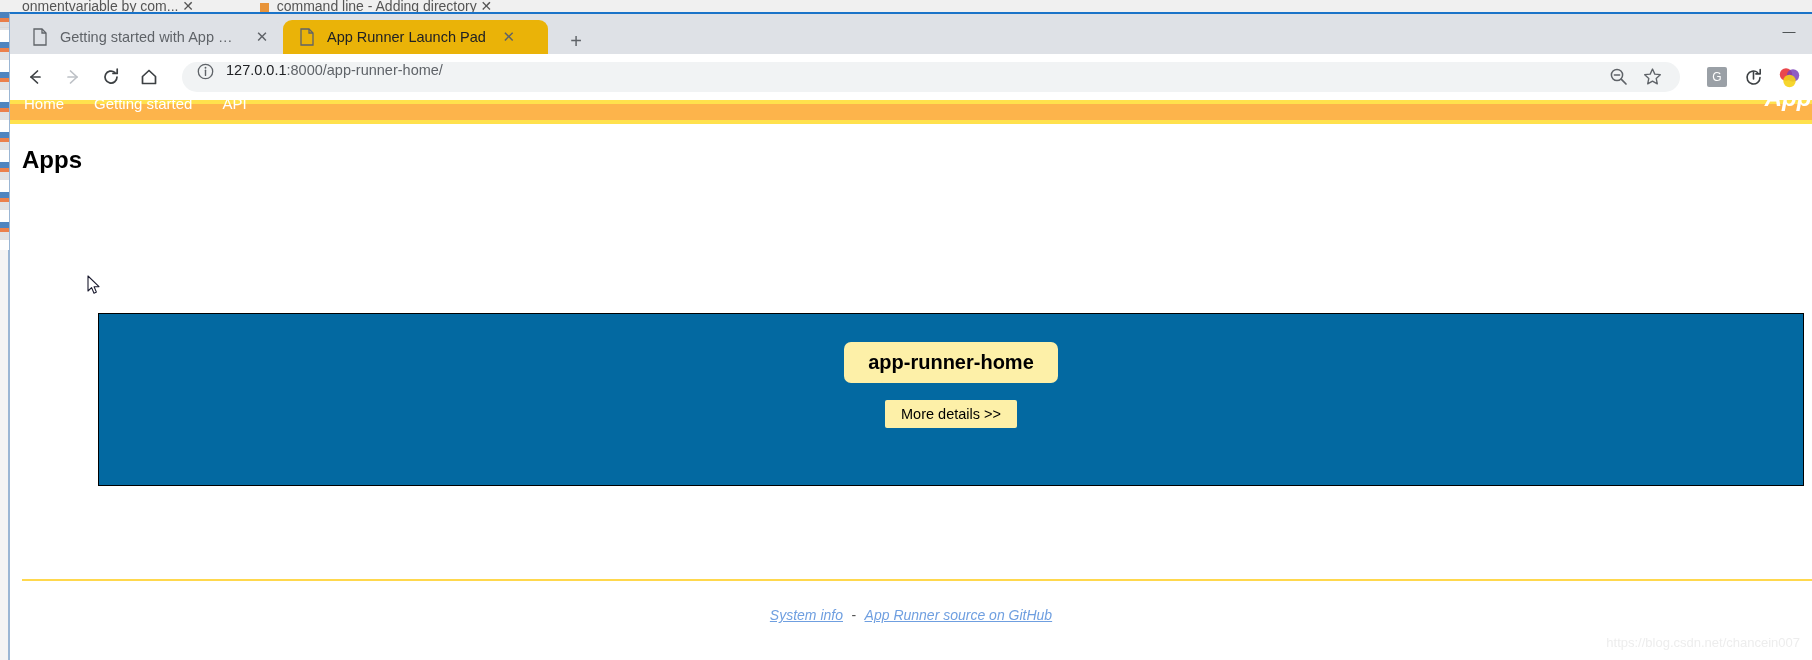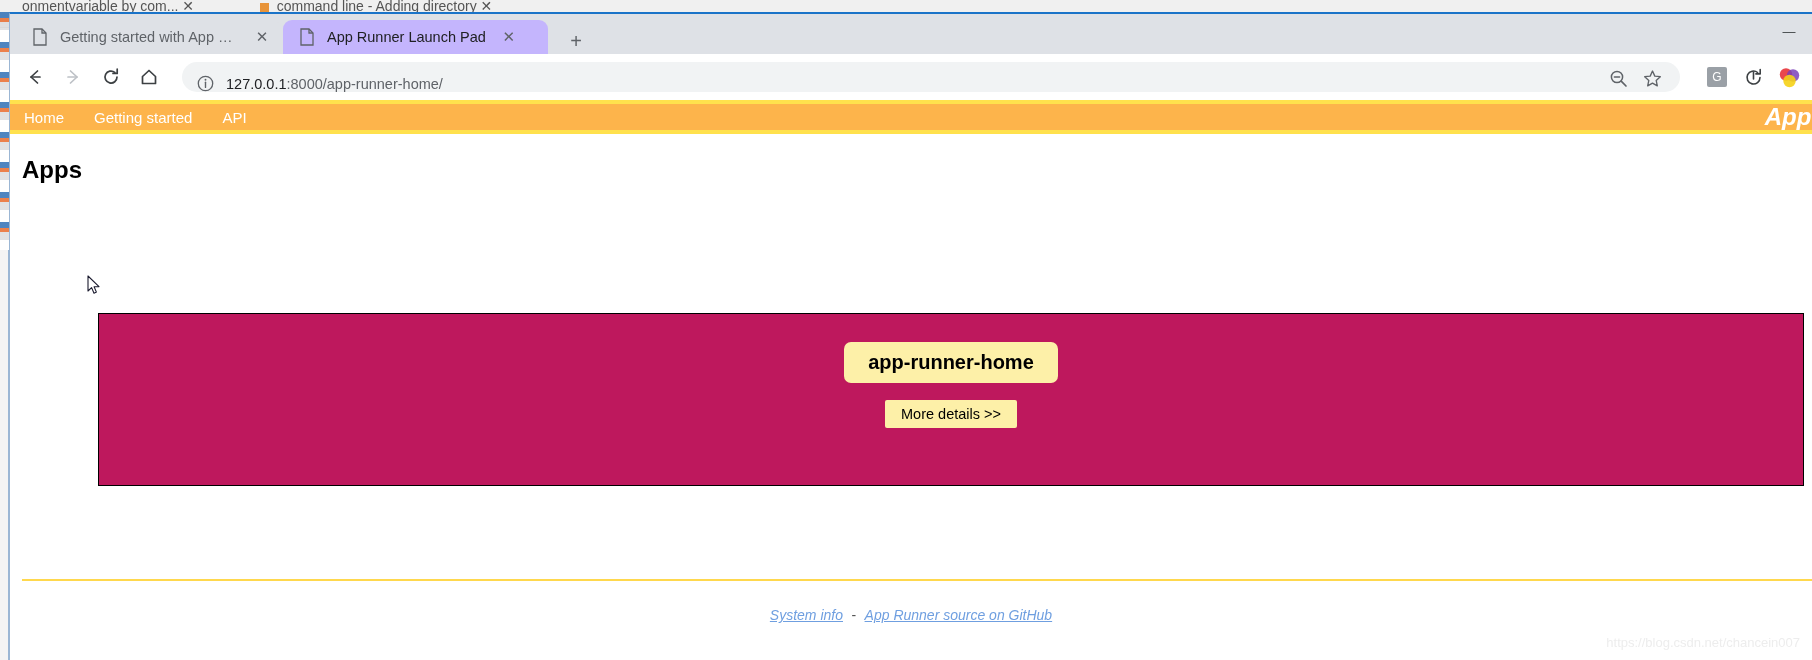--- a/index.html
+++ b/index.html
@@ -81,21 +81,21 @@
     height: 34px;
     display: flex;
     align-items: center;
     padding: 0 10px 0 16px;
     border-radius: 9px 9px 0 0;
     font-size: 14.5px;
     color: #3c4043;
     white-space: nowrap;
   }
   .tab.inactive { background: #dee1e6; color: #5f6368; }
-  .tab.active { background: #c4b5fd; color: #202124; }
+  .tab.active { background: #eab308; color: #202124; }
   .tab-favicon {
     width: 16px; height: 18px;
     margin-right: 12px;
     flex: 0 0 auto;
   }
   .tab-title { max-width: 215px; overflow: hidden; text-overflow: ellipsis; }
   .tab-close {
     margin-left: 14px;
     width: 18px; height: 18px;
     display: flex; align-items: center; justify-content: center;
@@ -143,21 +143,21 @@
     color: #5f6368;
   }
   .nav-btn.disabled { color: #bdc1c6; }
   #omnibox {
     flex: 1 1 auto;
     height: 30px;
     margin: 0 6px 0 12px;
     background: #f1f3f4;
     border-radius: 16px;
     display: flex;
-    align-items: flex-end;
+    align-items: flex-start;
     padding: 0 14px;
   }
   #site-info-icon {
     width: 18px; height: 18px;
     margin-right: 12px;
     display: flex; align-items: center; justify-content: center;
     color: #5f6368;
     flex: 0 0 auto;
   }
   #url-text {
@@ -190,27 +190,27 @@
 
   
   #page {
     position: relative;
     height: 562px;
     background: #ffffff;
     overflow: hidden;
   }
 
   #site-navbar {
-    height: 34px;
+    height: 24px;
     background: #fdb44b;
     border-top: 4px solid #ffe14d;
     border-bottom: 4px solid #ffe14d;
     display: flex;
-    align-items: center;
-    padding: 0 14px;
+    align-items: flex-end;
+    padding: 8px 14px;
     position: relative;
   }
   .nav-link {
     color: #ffffff;
     font-size: 15px;
     margin-right: 30px;
     white-space: nowrap;
   }
   #site-brand {
     position: absolute;
@@ -232,21 +232,21 @@
     font-size: 24px;
     font-weight: bold;
     color: #000000;
   }
 
   #apps-card {
     position: absolute;
     left: 88px; top: 213px;
     width: 1706px; height: 173px;
     border: 1px solid #000000;
-    background: #be185d;
+    background: #0369a1;
   }
   #app-entry {
     position: absolute;
     left: 0; right: 0; top: 28px;
     display: flex;
     flex-direction: column;
     align-items: center;
   }
   #app-name-button {
     background: #fdf0a8;

